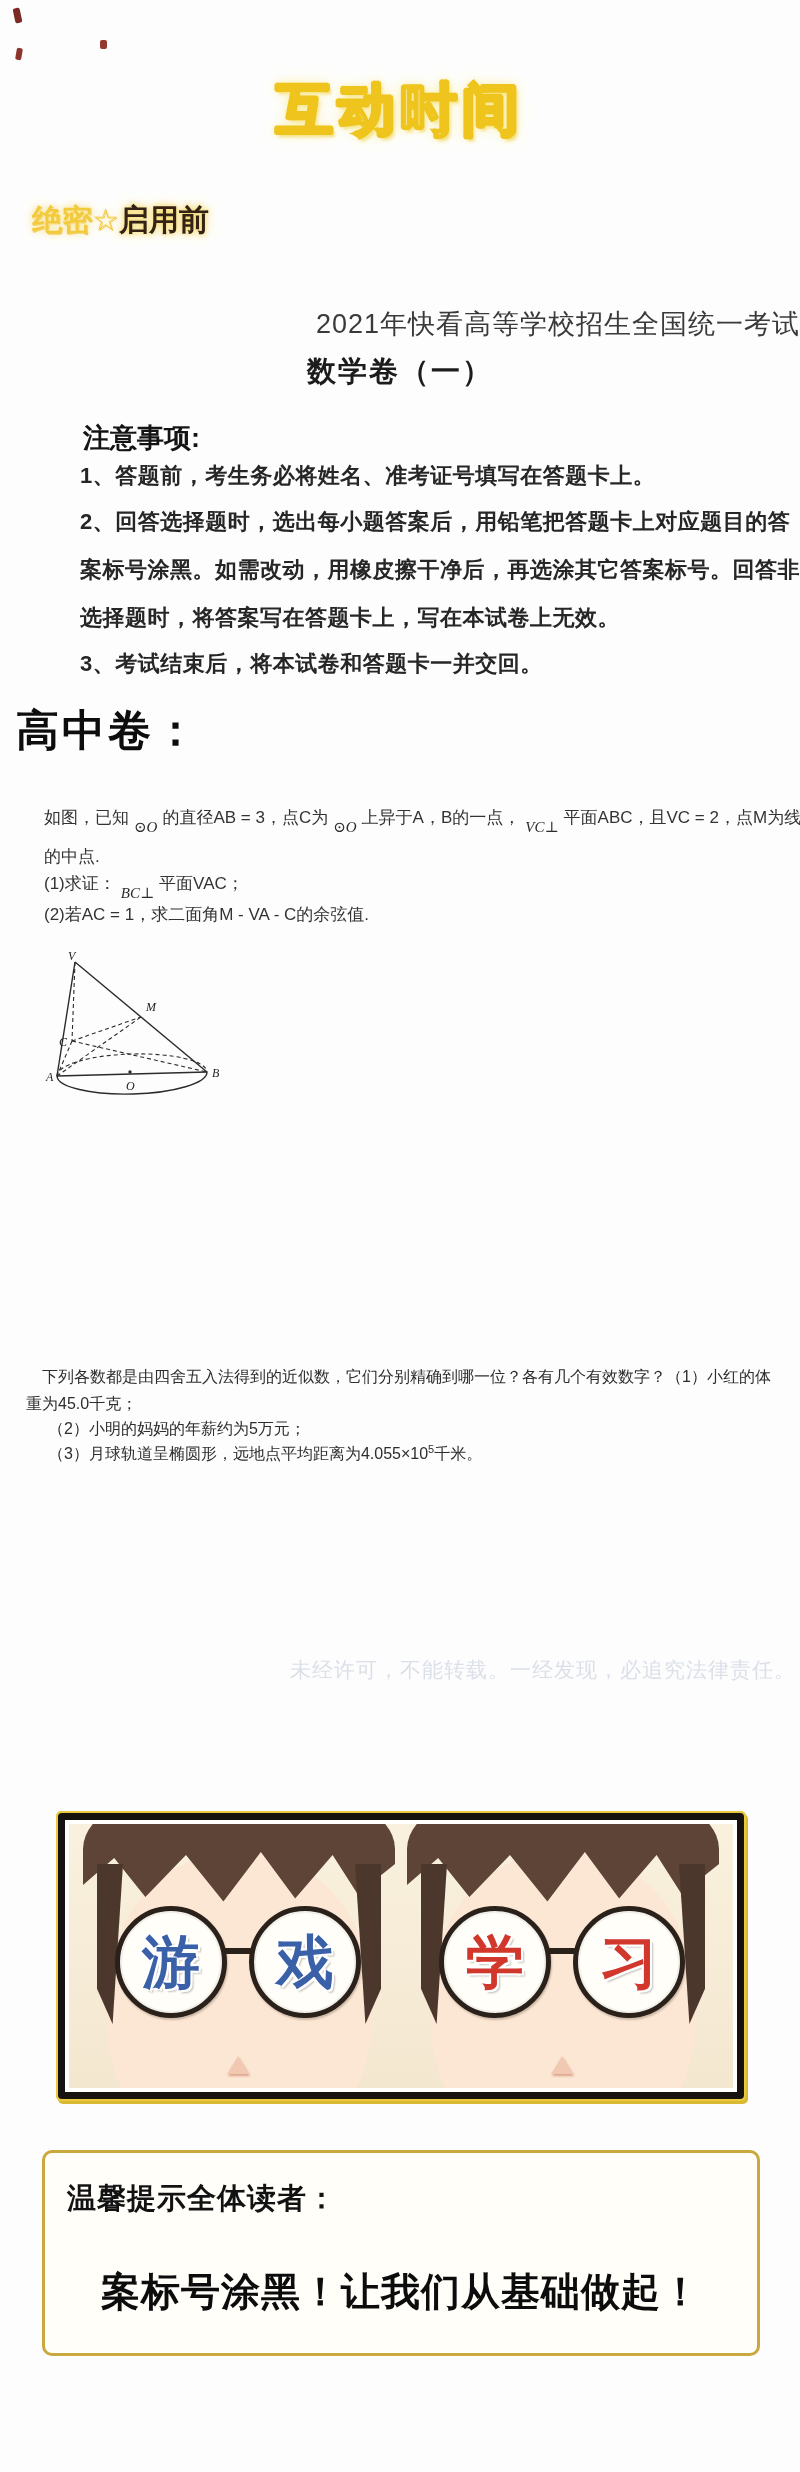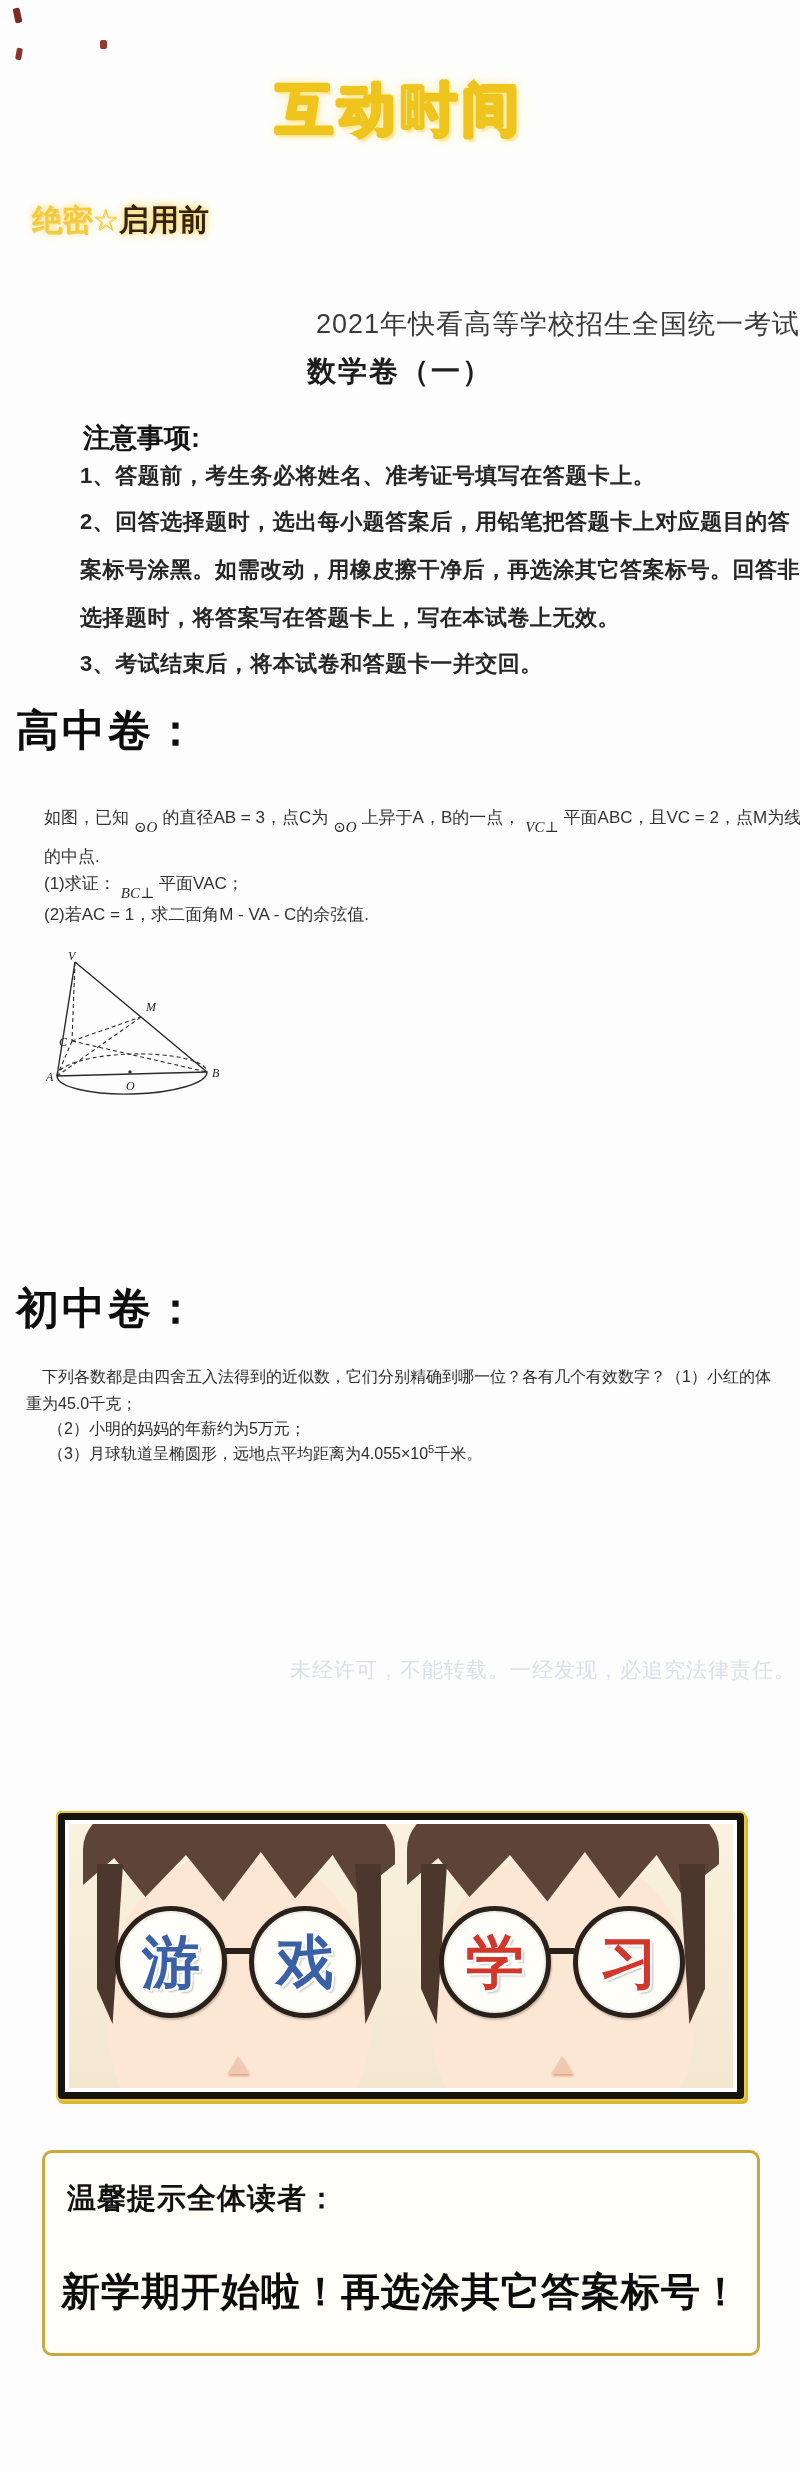--- a/index.html
+++ b/index.html
@@ -159,21 +159,20 @@
     <circle cx="88" cy="124" r="1.7" fill="#2b2b2b"></circle>
 
     <text x="26" y="12">V</text>
     <text x="104" y="63">M</text>
     <text x="17" y="98">C</text>
     <text x="4" y="133">A</text>
     <text x="170" y="129">B</text>
     <text x="84" y="142">O</text>
   </svg>
 
-  <div class="abs section-heading nowrap" style="top:1280px;">初中卷：</div>
   <div class="abs jr-line nowrap" style="left:42px;top:1367px;">下列各数都是由四舍五入法得到的近似数，它们分别精确到哪一位？各有几个有效数字？（1）小红的体</div>
   <div class="abs jr-line nowrap" style="left:26px;top:1394px;">重为45.0千克；</div>
   <div class="abs jr-line nowrap" style="left:48px;top:1419px;">（2）小明的妈妈的年薪约为5万元；</div>
   <div class="abs jr-line nowrap" style="left:48px;top:1443px;">
     <span>（3）月球轨道呈椭圆形，远地点平均距离为4.055×10</span><span class="jr-sup">5</span><span>千米。</span>
   </div>
 
   <div class="abs watermark nowrap">未经许可，不能转载。一经发现，必追究法律责任。</div>
 
   <div class="abs comic-outer">
@@ -209,16 +208,16 @@
           <div class="bridge"></div>
           <div class="nose"></div>
         </div>
 
       </div>
     </div>
   </div>
 
   <div class="abs footer-box">
     <div class="footer-heading nowrap">温馨提示全体读者：</div>
-    <div class="footer-message nowrap">新学期开始啦！再选涂其它答案标号！</div>
+    <div class="footer-message nowrap">案标号涂黑！让我们从基础做起！</div>
   </div>
 
 </div>
 
 </body></html>

